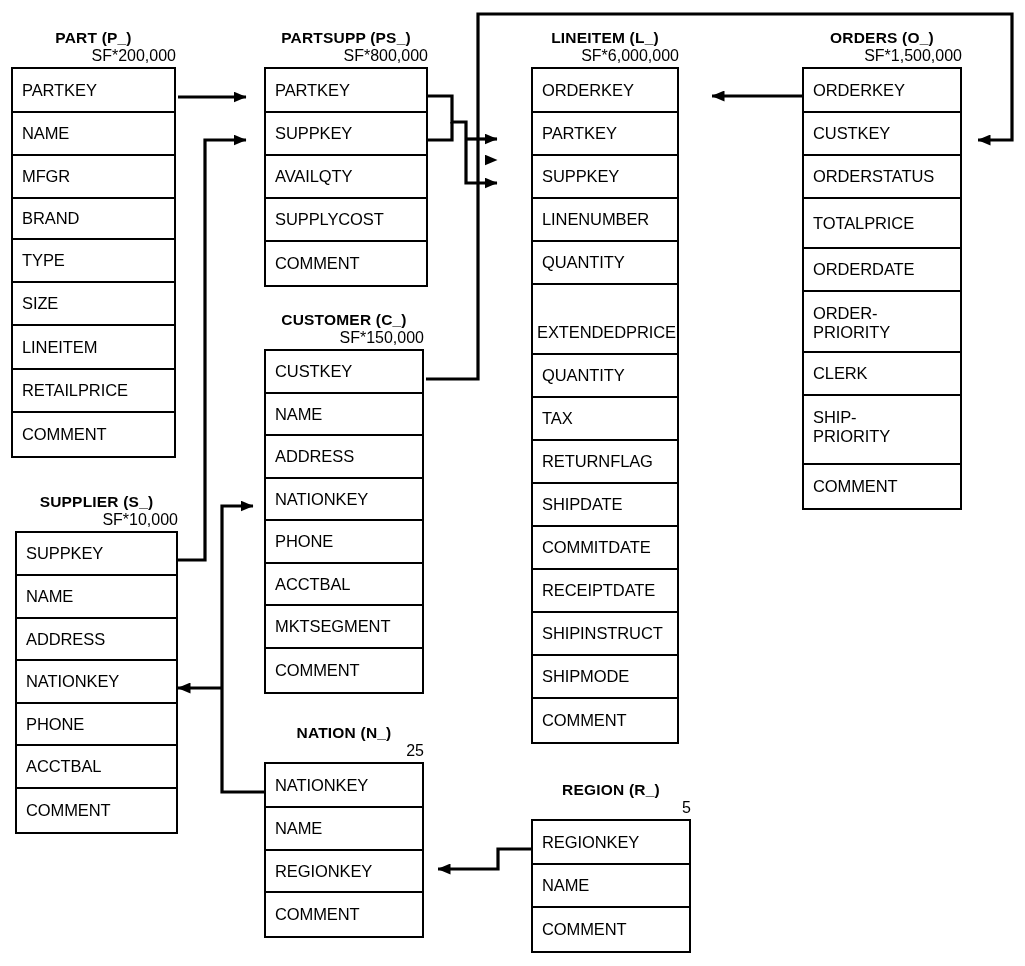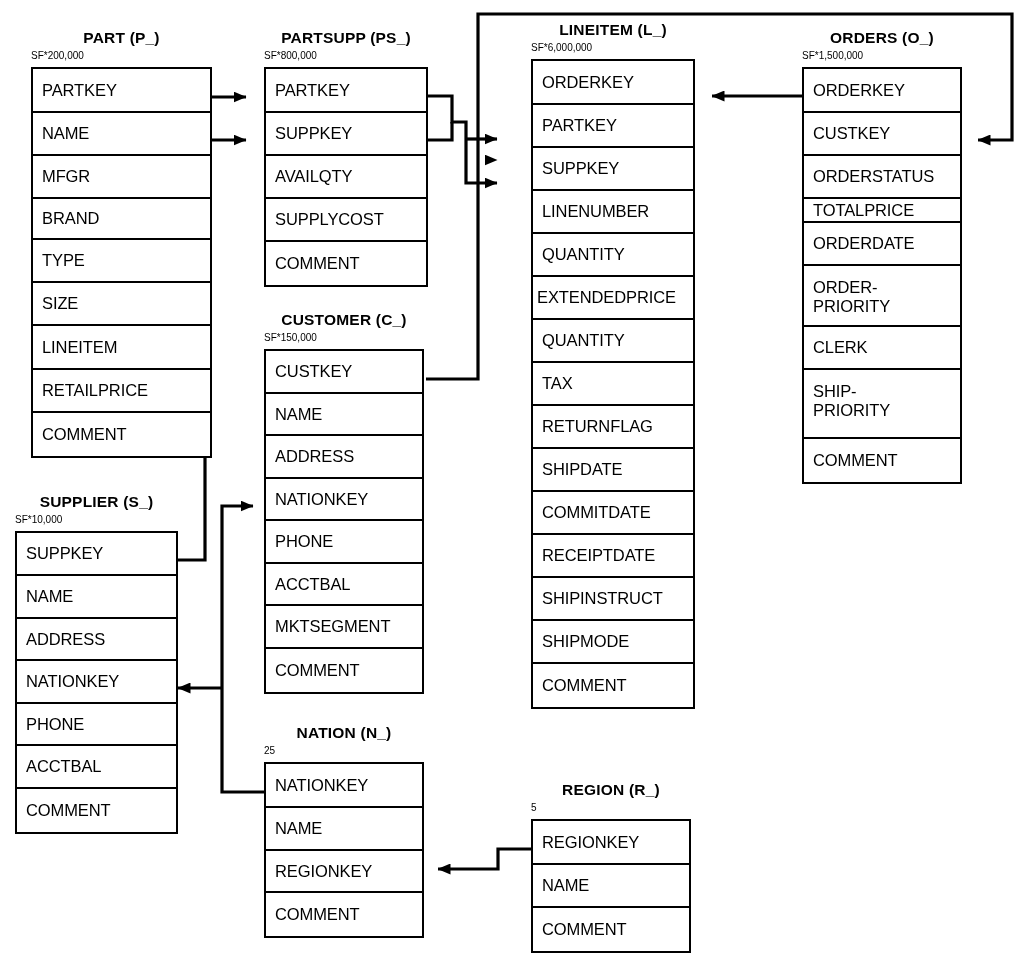--- a/index.html
+++ b/index.html
@@ -34,22 +34,22 @@
   }
   .entity-title {
     font-size: 15.5px;
     font-weight: bold;
     text-align: center;
     letter-spacing: 0.2px;
     line-height: 19px;
     white-space: nowrap;
   }
   .entity-card {
-    font-size: 10px;
-    text-align: left;
+    font-size: 16px;
+    text-align: right;
     line-height: 18px;
     white-space: nowrap;
   }
   .entity-box {
     border: 2px solid #000;
     background: #ffffff;
     box-sizing: border-box;
     margin-top: 2px;
   }
   .field {
@@ -61,21 +61,21 @@
     padding-left: 9px;
     font-size: 16.5px;
     line-height: 19px;
     letter-spacing: -0.1px;
     white-space: nowrap;
     overflow: visible;
   }
   .field:last-child { border-bottom: none; }
   .field.tall { display: block; padding-top: 12px; }
   .field.tall .ln { display: block; }
-  .field.overflow { overflow: visible; }
+  .field.overflow { overflow: visible; margin-top: 27px; }
 </style>
 </head>
 <body>
 
 <div id="canvas">
 
   <svg id="wires" viewBox="0 0 1025 966" width="1025" height="966" xmlns="http://www.w3.org/2000/svg">
     <defs>
       <marker id="ah-r" markerWidth="13" markerHeight="11" refX="12.5" refY="5.5" orient="0" markerUnits="userSpaceOnUse">
         <path d="M0,0 L13,5.5 L0,11 Z" fill="#000"></path>
@@ -99,21 +99,21 @@
 
       <path d="M802,96 L712,96" marker-end="url(#ah-l)"></path>
 
       <path d="M264,792 L222,792 L222,506 L253,506" marker-end="url(#ah-r)"></path>
       <path d="M222,688 L178,688" marker-end="url(#ah-l)"></path>
 
       <path d="M532,849 L498,849 L498,869 L438,869" marker-end="url(#ah-l)"></path>
     </g>
   </svg>
 
-  <div class="entity" style="left:31px; top:28px; width:181px;">
+  <div class="entity" style="left:11px; top:28px; width:165px;">
     <div class="entity-title">PART (P_)</div>
     <div class="entity-card">SF*200,000</div>
     <div class="entity-box">
       <div class="field" style="height:44px">PARTKEY</div>
       <div class="field" style="height:43px">NAME</div>
       <div class="field" style="height:43px">MFGR</div>
       <div class="field" style="height:41px">BRAND</div>
       <div class="field" style="height:43px">TYPE</div>
       <div class="field" style="height:43px">SIZE</div>
       <div class="field" style="height:44px">LINEITEM</div>
@@ -167,21 +167,21 @@
     <div class="entity-title">NATION (N_)</div>
     <div class="entity-card">25</div>
     <div class="entity-box">
       <div class="field" style="height:44px">NATIONKEY</div>
       <div class="field" style="height:43px">NAME</div>
       <div class="field" style="height:42px">REGIONKEY</div>
       <div class="field" style="height:43px">COMMENT</div>
     </div>
   </div>
 
-  <div class="entity" style="left:531px; top:20px; width:164px;">
+  <div class="entity" style="left:531px; top:28px; width:148px;">
     <div class="entity-title">LINEITEM (L_)</div>
     <div class="entity-card">SF*6,000,000</div>
     <div class="entity-box">
       <div class="field" style="height:44px">ORDERKEY</div>
       <div class="field" style="height:43px">PARTKEY</div>
       <div class="field" style="height:43px">SUPPKEY</div>
       <div class="field" style="height:43px">LINENUMBER</div>
       <div class="field" style="height:43px">QUANTITY</div>
       <div class="field overflow" style="height:43px; padding-left:4px;">EXTENDEDPRICE</div>
       <div class="field" style="height:43px">QUANTITY</div>
@@ -206,21 +206,21 @@
     </div>
   </div>
 
   <div class="entity" style="left:802px; top:28px; width:160px;">
     <div class="entity-title">ORDERS (O_)</div>
     <div class="entity-card">SF*1,500,000</div>
     <div class="entity-box">
       <div class="field" style="height:44px">ORDERKEY</div>
       <div class="field" style="height:43px">CUSTKEY</div>
       <div class="field" style="height:43px">ORDERSTATUS</div>
-      <div class="field" style="height:24px">TOTALPRICE</div>
+      <div class="field" style="height:50px">TOTALPRICE</div>
       <div class="field" style="height:43px">ORDERDATE</div>
       <div class="field tall" style="height:61px">
         <span class="ln">ORDER-</span>
         <span class="ln">PRIORITY</span>
       </div>
       <div class="field" style="height:43px">CLERK</div>
       <div class="field tall" style="height:69px">
         <span class="ln">SHIP-</span>
         <span class="ln">PRIORITY</span>
       </div>

